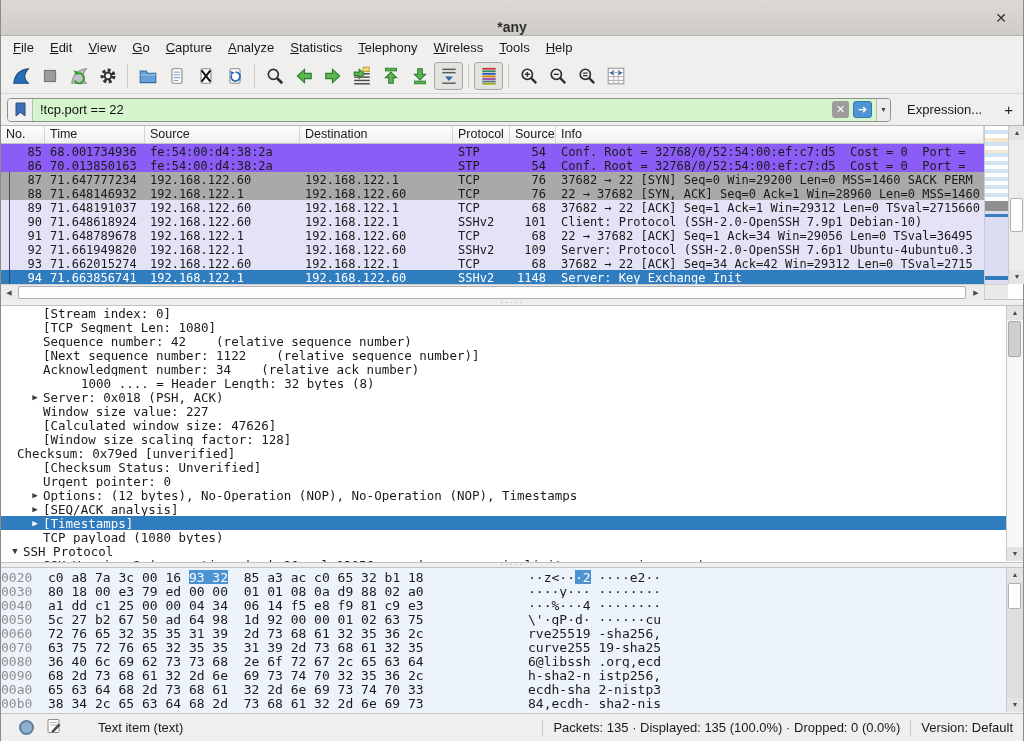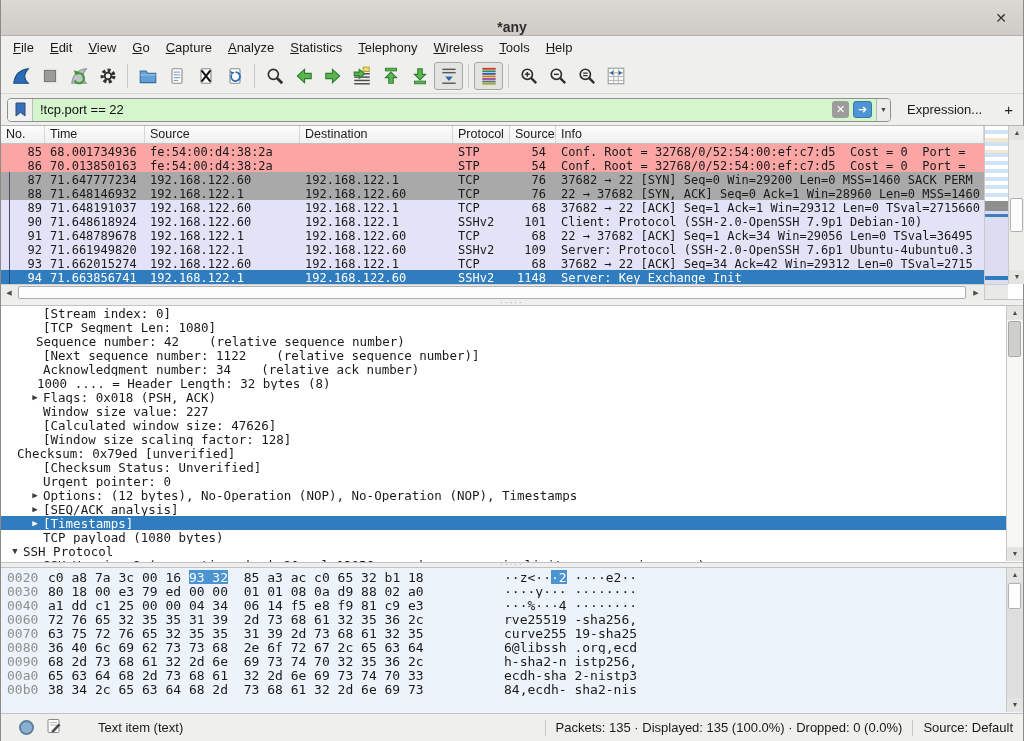--- a/index.html
+++ b/index.html
@@ -42,21 +42,21 @@
   .hc{border-right:1px solid #d6d6d6;padding:1px 0 0 5px;overflow:hidden;white-space:nowrap;flex:0 0 auto}
   .c-no{width:44px}.c-time{width:100px}.c-source{width:155px}.c-destination{width:153px}.c-protocol{width:57px}.c-length{width:46px}.c-info{flex:1 1 auto;min-width:0}
   .pl-rows{height:140px;font-family:"DejaVu Sans Mono",monospace;font-size:12px;background:#fff;overflow:hidden;flex:0 0 auto}
   .prow{height:14px;display:flex;overflow:hidden;position:relative}
   .prow>div{white-space:pre;overflow:hidden;padding-top:0.5px}
   .prow .c-no{text-align:right;padding-right:3px}
   .prow .c-time{padding-left:5px}
   .prow .c-source,.prow .c-destination,.prow .c-protocol{padding-left:5px}
   .prow .c-length{text-align:right;padding-right:10px}
   .prow .c-info{padding-left:5px}
-  .prow.white{background:#fca5a5}
+  .prow.white{background:#8b5cf6}
   .prow.gray{background:var(--syn-row,#a9a9a9)}
   .prow.lavender{background:var(--tcp-row,#e3e2f6)}
   .prow.selected{background:var(--sel,#2f7dbe);color:#fff}
   .prow.bracket::before{content:"";position:absolute;left:8px;top:0;bottom:0;width:1px;background:#4a4a6a}
   .prow.selected.bracket::before{background:#1a4a7a}
   .pl-hscroll{height:16px;background:#ececea;border-top:1px solid #cfcfcf;position:relative;flex:0 0 auto}
   .hs-thumb{position:absolute;left:17px;top:1px;width:948px;height:13px;background:#fdfdfd;border:1px solid #b0b0b0;border-radius:2px}
   .hs-btn{position:absolute;top:0;width:16px;height:15px;font-size:7px;color:#4a4a4a;text-align:center;line-height:15px}
   .hs-left{left:0}.hs-right{right:0}
   .pl-rail{width:24px;border-left:1px solid #c9c9c9;flex:0 0 auto;display:flex;flex-direction:column;background:#fff}
@@ -92,23 +92,23 @@
   .dline.sel{background:var(--sel,#2f7dbe);color:#fff}
   .dline.sel .arw{color:#fff}
   .dt-vscroll{height:255px}
   .dt-vscroll .sb-thumb{top:15px;height:36px;background:#cfcfcd;border-color:#a8a8a8}
   .dt-vscroll{background:#f7f7f5}
 
   
   .hex-pane{height:146px;background:#ecf3fa;display:flex;overflow:hidden;flex:0 0 auto;border-top:1px solid #c2c2c2}
   .hex-rows{flex:1 1 auto;min-width:0;font-family:"DejaVu Sans Mono",monospace;font-size:13px;padding-top:2px;overflow:hidden}
   .hxrow{height:14px;display:flex;white-space:pre;overflow:hidden}
-  .hx-off{width:47px;padding-left:6px;color:#8f8f8f;flex:0 0 auto}
+  .hx-off{width:47px;color:#8f8f8f;flex:0 0 auto}
   .hx-bytes{width:388px;flex:0 0 auto}
-  .hx-ascii{margin-left:68px;flex:0 0 auto}
+  .hx-ascii{margin-left:92px;flex:0 0 auto}
   .hl{background:var(--hexhl,#4b93d1);color:#fff}
   .hx-vscroll{height:144px}
   .hx-vscroll .sb-thumb{top:15px;height:26px}
   .hx-vscroll{background:#dedede}
 
   
   .statusbar{height:28px;border-top:1px solid #c3c3c1;background:#efefed;display:flex;align-items:center;padding:0 10px;flex:1 0 auto}
   .expert-dot{width:15px;height:15px;border-radius:50%;background:#8cb0d0;border:2px solid #5d7f9d;margin-left:8px;flex:0 0 auto}
   .comment-ic{margin-left:12px;flex:0 0 auto}
   .field-label{margin-left:36px;white-space:nowrap}
@@ -435,25 +435,25 @@
   </div>
 
   <div class="split">
       <span class="split-dots">·····</span>
     </div>
 
   <div class="detail-pane">
     <div class="detail-lines">
         <div class="dline" style="padding-left: 26px;"><span class="arw"></span><span>[Stream index: 0]</span></div>
         <div class="dline" style="padding-left: 26px;"><span class="arw"></span><span>[TCP Segment Len: 1080]</span></div>
-        <div class="dline" style="padding-left: 19px;"><span class="arw"></span><span>Sequence number: 42    (relative sequence number)</span></div>
+        <div class="dline" style="padding-left: 26px;"><span class="arw"></span><span>Sequence number: 42    (relative sequence number)</span></div>
         <div class="dline" style="padding-left: 26px;"><span class="arw"></span><span>[Next sequence number: 1122    (relative sequence number)]</span></div>
         <div class="dline" style="padding-left: 26px;"><span class="arw"></span><span>Acknowledgment number: 34    (relative ack number)</span></div>
-        <div class="dline" style="padding-left: 20px;"><span class="arw"></span><span>1000 .... = Header Length: 32 bytes (8)</span></div>
-        <div class="dline" style="padding-left: 26px;"><span class="arw">▶</span><span>Flags: 0x018 (PSH, ACK)</span></div>
+        <div class="dline" style="padding-left: 20px; margin-left: 44px;"><span class="arw"></span><span>1000 .... = Header Length: 32 bytes (8)</span></div>
+        <div class="dline" style="padding-left: 26px;"><span class="arw">▶</span><span>Server: 0x018 (PSH, ACK)</span></div>
         <div class="dline" style="padding-left: 26px;"><span class="arw"></span><span>Window size value: 227</span></div>
         <div class="dline" style="padding-left: 26px;"><span class="arw"></span><span>[Calculated window size: 47626]</span></div>
         <div class="dline" style="padding-left: 26px;"><span class="arw"></span><span>[Window size scaling factor: 128]</span></div>
         <div class="dline" style=""><span class="arw"></span><span>Checksum: 0x79ed [unverified]</span></div>
         <div class="dline" style="padding-left: 26px;"><span class="arw"></span><span>[Checksum Status: Unverified]</span></div>
         <div class="dline" style="padding-left: 26px;"><span class="arw"></span><span>Urgent pointer: 0</span></div>
         <div class="dline" style="padding-left: 26px;"><span class="arw">▶</span><span>Options: (12 bytes), No-Operation (NOP), No-Operation (NOP), Timestamps</span></div>
         <div class="dline" style="padding-left: 26px;"><span class="arw">▶</span><span>[SEQ/ACK analysis]</span></div>
         <div class="dline sel" style="padding-left: 26px;"><span class="arw">▶</span><span>[Timestamps]</span></div>
         <div class="dline" style="padding-left: 26px;"><span class="arw"></span><span>TCP payload (1080 bytes)</span></div>
@@ -469,20 +469,21 @@
 
   <div class="split s2">
       <span class="split-dots">·····</span>
     </div>
 
   <div class="hex-pane">
     <div class="hex-rows">
         <div class="hxrow"><span class="hx-off">0020</span><span class="hx-bytes">c0 a8 7a 3c 00 16 <span class="hl">93 32</span>  85 a3 ac c0 65 32 b1 18</span><span class="hx-ascii">··z&lt;··<span class="hl">·2</span> ····e2··</span></div>
         <div class="hxrow"><span class="hx-off">0030</span><span class="hx-bytes">80 18 00 e3 79 ed 00 00  01 01 08 0a d9 88 02 a0</span><span class="hx-ascii">····y··· ········</span></div>
         <div class="hxrow"><span class="hx-off">0040</span><span class="hx-bytes">a1 dd c1 25 00 00 04 34  06 14 f5 e8 f9 81 c9 e3</span><span class="hx-ascii">···%···4 ········</span></div>
+        <div class="hxrow"><span class="hx-off">0050</span><span class="hx-bytes">5c 27 b2 67 50 ad 64 98  1d 92 00 00 01 02 63 75</span><span class="hx-ascii">\'·gP·d· ······cu</span></div>
         <div class="hxrow"><span class="hx-off">0060</span><span class="hx-bytes">72 76 65 32 35 35 31 39  2d 73 68 61 32 35 36 2c</span><span class="hx-ascii">rve25519 -sha256,</span></div>
         <div class="hxrow"><span class="hx-off">0070</span><span class="hx-bytes">63 75 72 76 65 32 35 35  31 39 2d 73 68 61 32 35</span><span class="hx-ascii">curve255 19-sha25</span></div>
         <div class="hxrow"><span class="hx-off">0080</span><span class="hx-bytes">36 40 6c 69 62 73 73 68  2e 6f 72 67 2c 65 63 64</span><span class="hx-ascii">6@libssh .org,ecd</span></div>
         <div class="hxrow"><span class="hx-off">0090</span><span class="hx-bytes">68 2d 73 68 61 32 2d 6e  69 73 74 70 32 35 36 2c</span><span class="hx-ascii">h-sha2-n istp256,</span></div>
         <div class="hxrow"><span class="hx-off">00a0</span><span class="hx-bytes">65 63 64 68 2d 73 68 61  32 2d 6e 69 73 74 70 33</span><span class="hx-ascii">ecdh-sha 2-nistp3</span></div>
         <div class="hxrow"><span class="hx-off">00b0</span><span class="hx-bytes">38 34 2c 65 63 64 68 2d  73 68 61 32 2d 6e 69 73</span><span class="hx-ascii">84,ecdh- sha2-nis</span></div>
       </div>
     <div class="vscroll hx-vscroll">
       <span class="sb-btn sb-up">▲</span>
       <div class="sb-thumb"></div>
@@ -498,17 +499,17 @@
             <line x1="4" y1="4.5" x2="11" y2="4.5"></line>
             <line x1="4" y1="7" x2="11" y2="7"></line>
           </g>
           <path d="M6 12.5 L12.5 5.5 l2 1.8 L8 14 l-2.6 0.6 Z" fill="#4a4a4a"></path>
         </svg></span>
     <span class="field-label">Text item (text)</span>
     <span class="sb-right">
       <span class="sb-sep"></span>
       <span class="sb-counts">Packets: 135 · Displayed: 135 (100.0%) · Dropped: 0 (0.0%)</span>
       <span class="sb-sep"></span>
-      <span class="sb-profile">Source: Default</span>
+      <span class="sb-profile">Version: Default</span>
     </span>
   </div>
 
 </div>
 
 </body></html>

